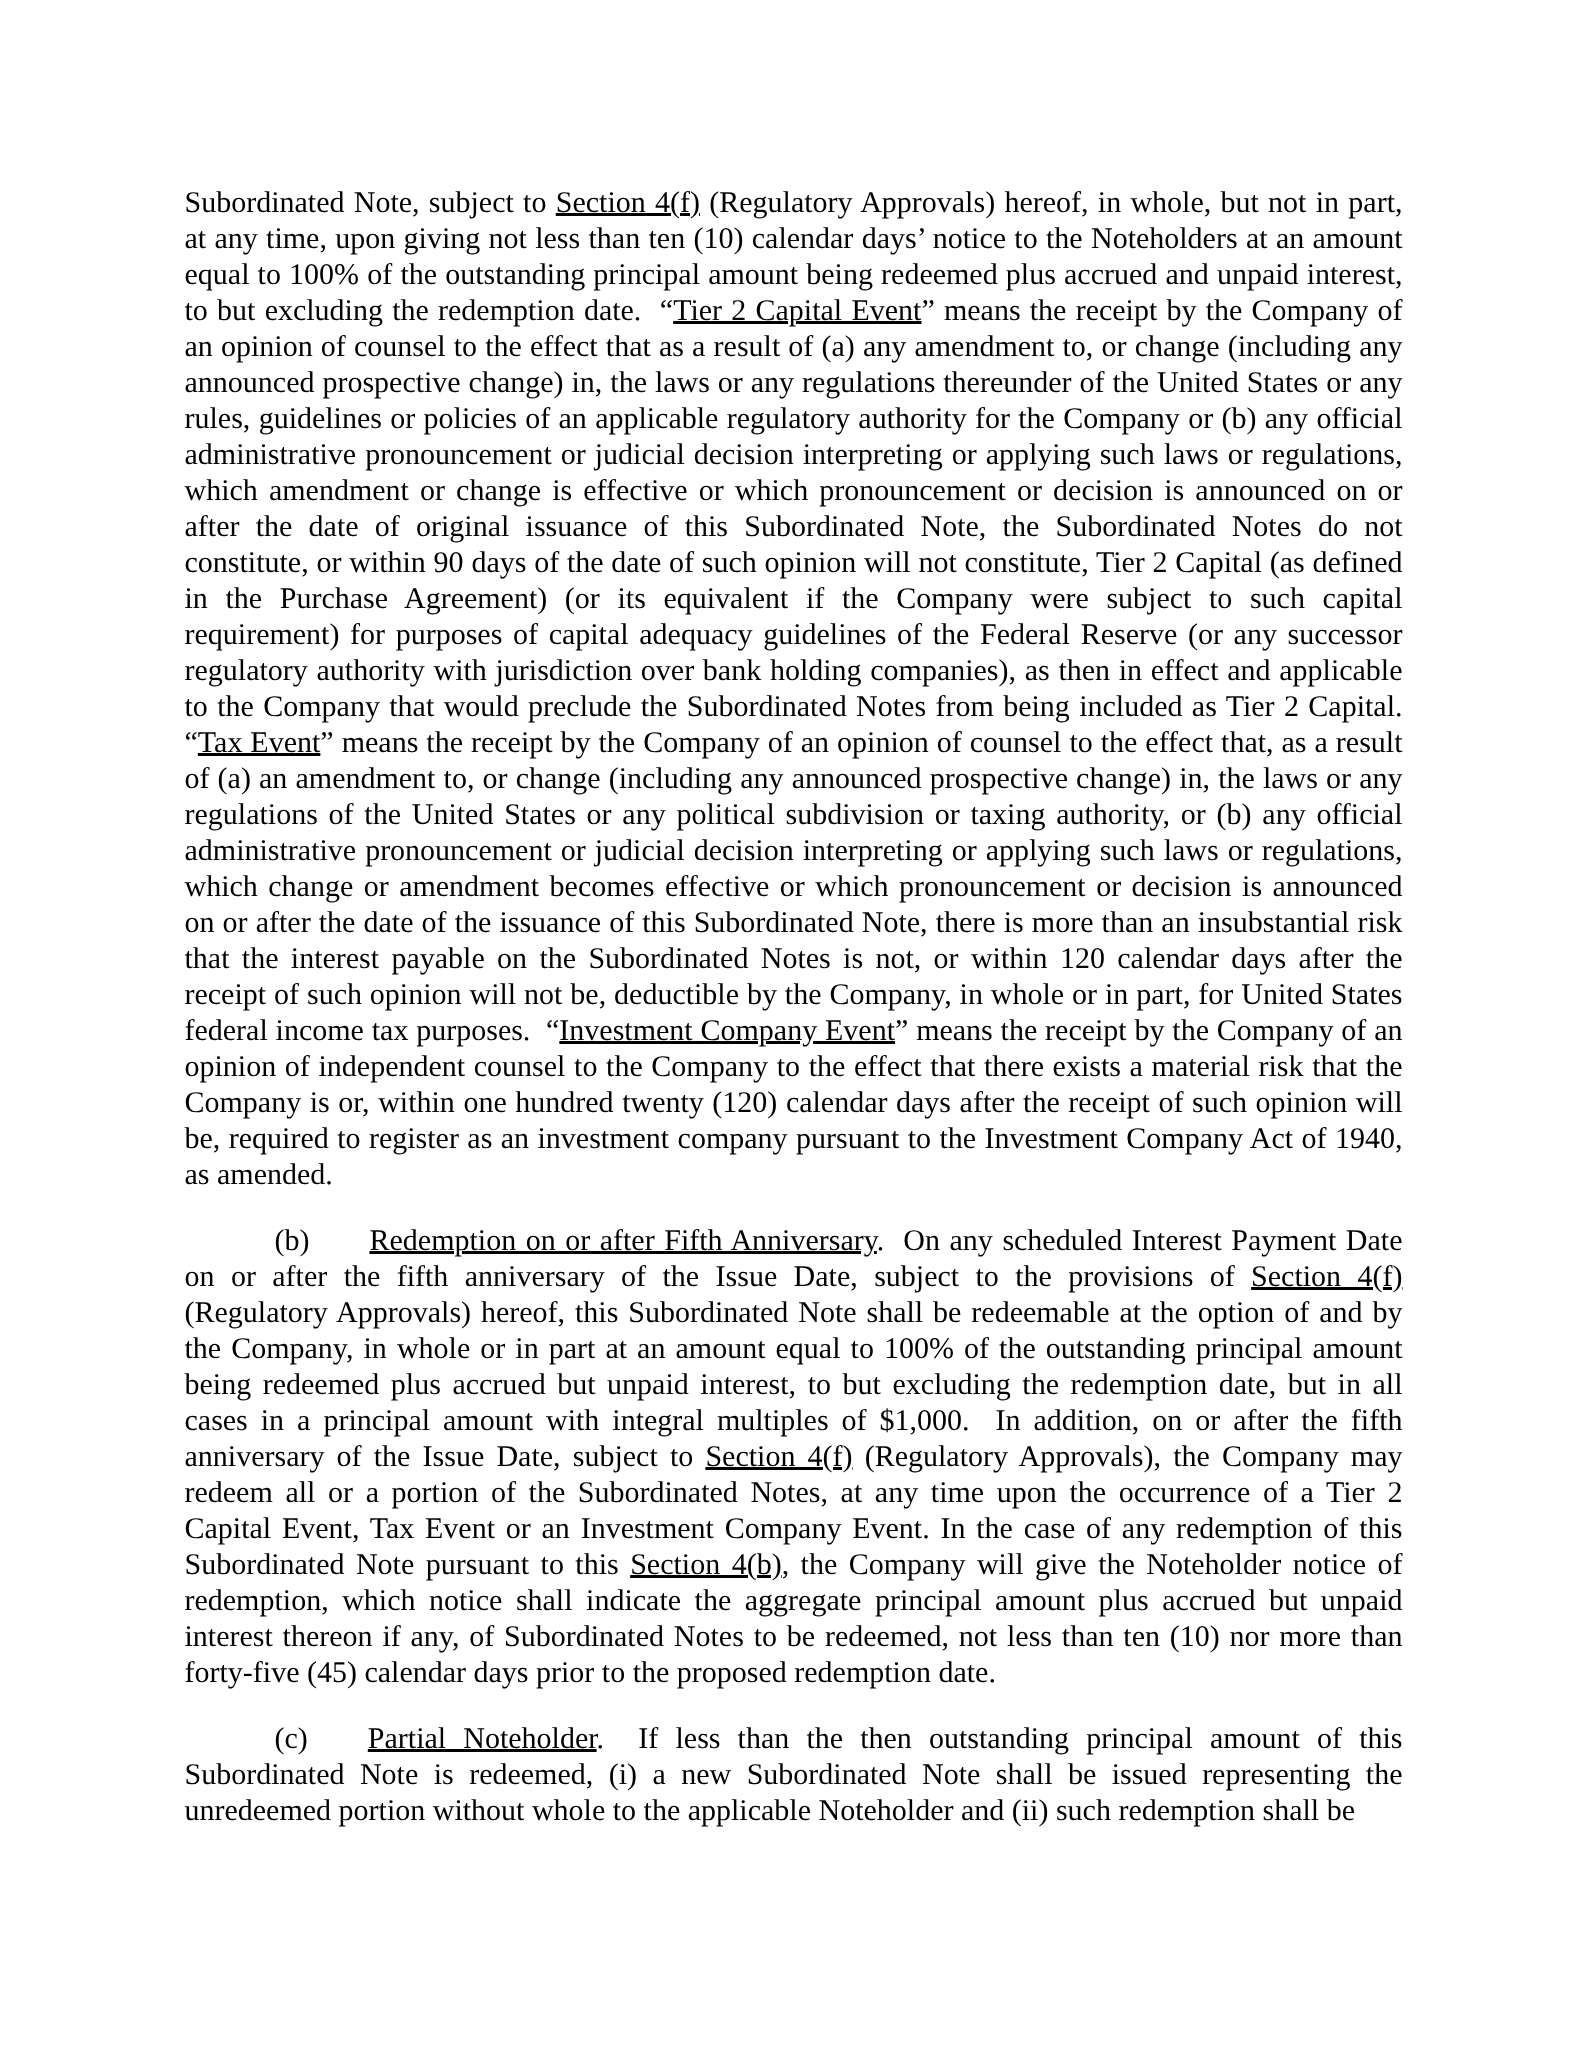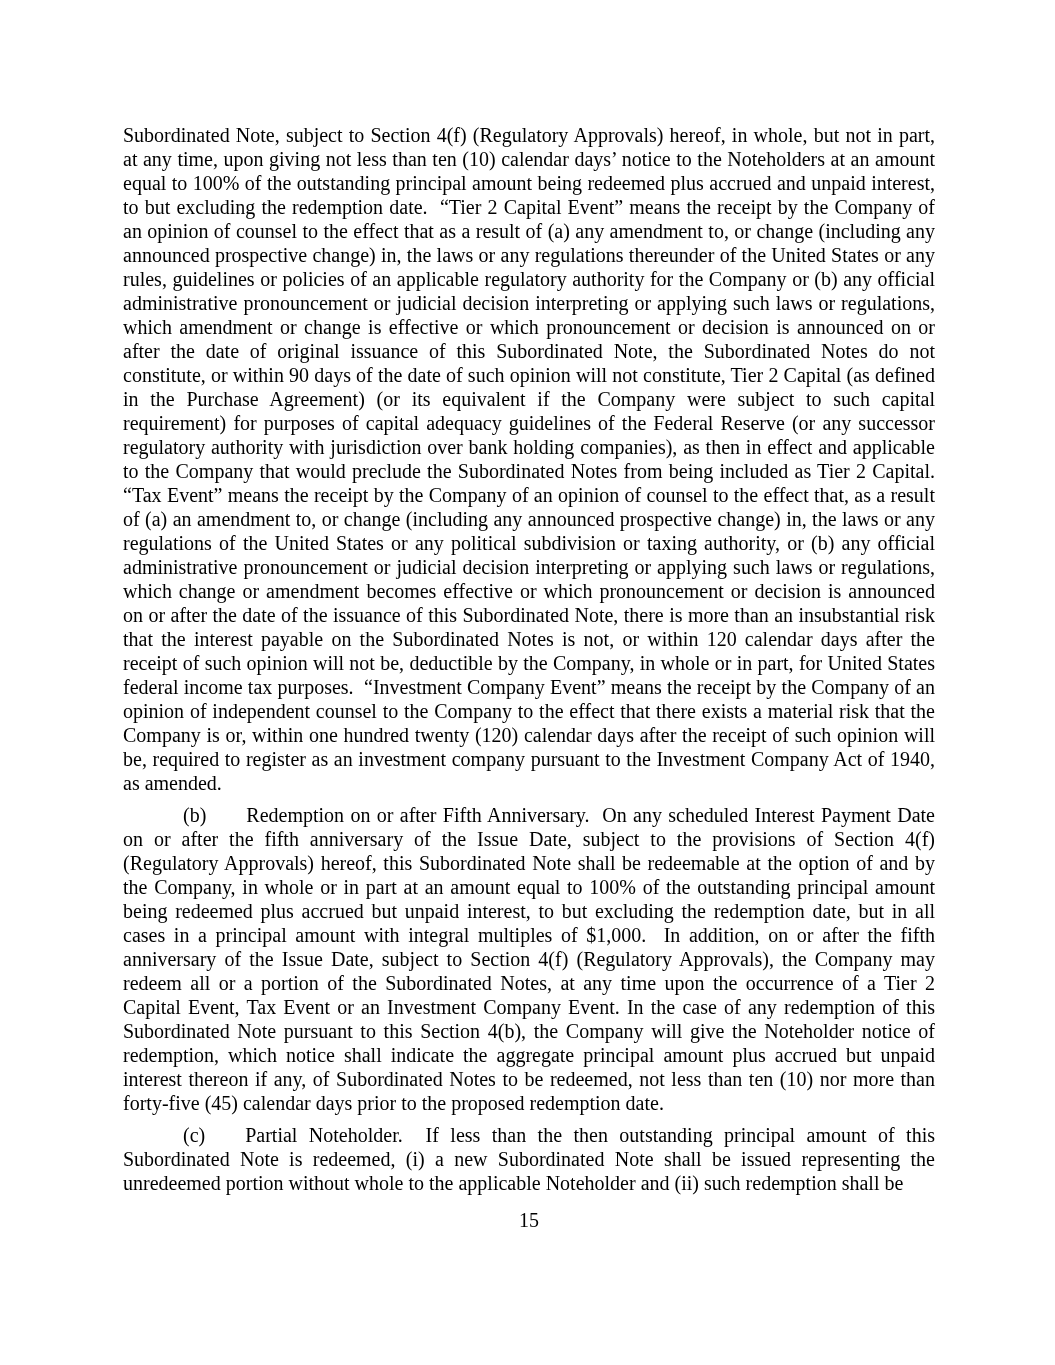--- a/index.html
+++ b/index.html
@@ -22,39 +22,39 @@
     width: 812px;
     font-size: 20px;
     line-height: 24px;
   }
   .para {
     margin: 0;
     text-align: justify;
     white-space: pre-wrap;
   }
   .para + .para {
-    margin-top: 8px;
+    margin-top: 20px;
   }
   .para.indent {
     text-indent: 60px;
   }
   .tab {
     display: inline-block;
     width: 40px;
   }
   .u {
+    text-decoration: underline;
   }
   .footer {
     margin-top: 13px;
     text-align: center;
     font-size: 20px;
     line-height: 24px;
   }
 </style>
 </head>
 <body>
 
 <div class="content">
   <p class="para"><span>Subordinated Note, subject to </span><span class="u">Section 4(f)</span><span> (Regulatory Approvals) hereof, in whole, but not in part, at any time, upon giving not less than ten (10) calendar days’ notice to the Noteholders at an amount equal to 100% of the outstanding principal amount being redeemed plus accrued and unpaid interest, to but excluding the redemption date.  “</span><span class="u">Tier 2 Capital Event</span><span>” means the receipt by the Company of an opinion of counsel to the effect that as a result of (a) any amendment to, or change (including any announced prospective change) in, the laws or any regulations thereunder of the United States or any rules, guidelines or policies of an applicable regulatory authority for the Company or (b) any official administrative pronouncement or judicial decision interpreting or applying such laws or regulations, which amendment or change is effective or which pronouncement or decision is announced on or after the date of original issuance of this Subordinated Note, the Subordinated Notes do not constitute, or within 90 days of the date of such opinion will not constitute, Tier 2 Capital (as defined in the Purchase Agreement) (or its equivalent if the Company were subject to such capital requirement) for purposes of capital adequacy guidelines of the Federal Reserve (or any successor regulatory authority with jurisdiction over bank holding companies), as then in effect and applicable to the Company that would preclude the Subordinated Notes from being included as Tier 2 Capital.  “</span><span class="u">Tax Event</span><span>” means the receipt by the Company of an opinion of counsel to the effect that, as a result of (a) an amendment to, or change (including any announced prospective change) in, the laws or any regulations of the United States or any political subdivision or taxing authority, or (b) any official administrative pronouncement or judicial decision interpreting or applying such laws or regulations, which change or amendment becomes effective or which pronouncement or decision is announced on or after the date of the issuance of this Subordinated Note, there is more than an insubstantial risk that the interest payable on the Subordinated Notes is not, or within 120 calendar days after the receipt of such opinion will not be, deductible by the Company, in whole or in part, for United States federal income tax purposes.  “</span><span class="u">Investment Company Event</span><span>” means the receipt by the Company of an opinion of independent counsel to the Company to the effect that there exists a material risk that the Company is or, within one hundred twenty (120) calendar days after the receipt of such opinion will be, required to register as an investment company pursuant to the Investment Company Act of 1940, as amended.</span></p>
   <p class="para indent"><span>(b)</span><span class="tab"></span><span class="u">Redemption on or after Fifth Anniversary</span><span>.  On any scheduled Interest Payment Date on or after the fifth anniversary of the Issue Date, subject to the provisions of </span><span class="u">Section 4(f)</span><span> (Regulatory Approvals) hereof, this Subordinated Note shall be redeemable at the option of and by the Company, in whole or in part at an amount equal to 100% of the outstanding principal amount being redeemed plus accrued but unpaid interest, to but excluding the redemption date, but in all cases in a principal amount with integral multiples of $1,000.  In addition, on or after the fifth anniversary of the Issue Date, subject to </span><span class="u">Section 4(f)</span><span> (Regulatory Approvals), the Company may redeem all or a portion of the Subordinated Notes, at any time upon the occurrence of a Tier 2 Capital Event, Tax Event or an Investment Company Event. In the case of any redemption of this Subordinated Note pursuant to this </span><span class="u">Section 4(b)</span><span>, the Company will give the Noteholder notice of redemption, which notice shall indicate the aggregate principal amount plus accrued but unpaid interest thereon if any, of Subordinated Notes to be redeemed, not less than ten (10) nor more than forty-five (45) calendar days prior to the proposed redemption date.</span></p>
   <p class="para indent"><span>(c)</span><span class="tab"></span><span class="u">Partial Noteholder</span><span>.  If less than the then outstanding principal amount of this Subordinated Note is redeemed, (i) a new Subordinated Note shall be issued representing the unredeemed portion without whole to the applicable Noteholder and (ii) such redemption shall be</span></p>
-  <div class="footer">15</div>
 </div>
 
 </body></html>

